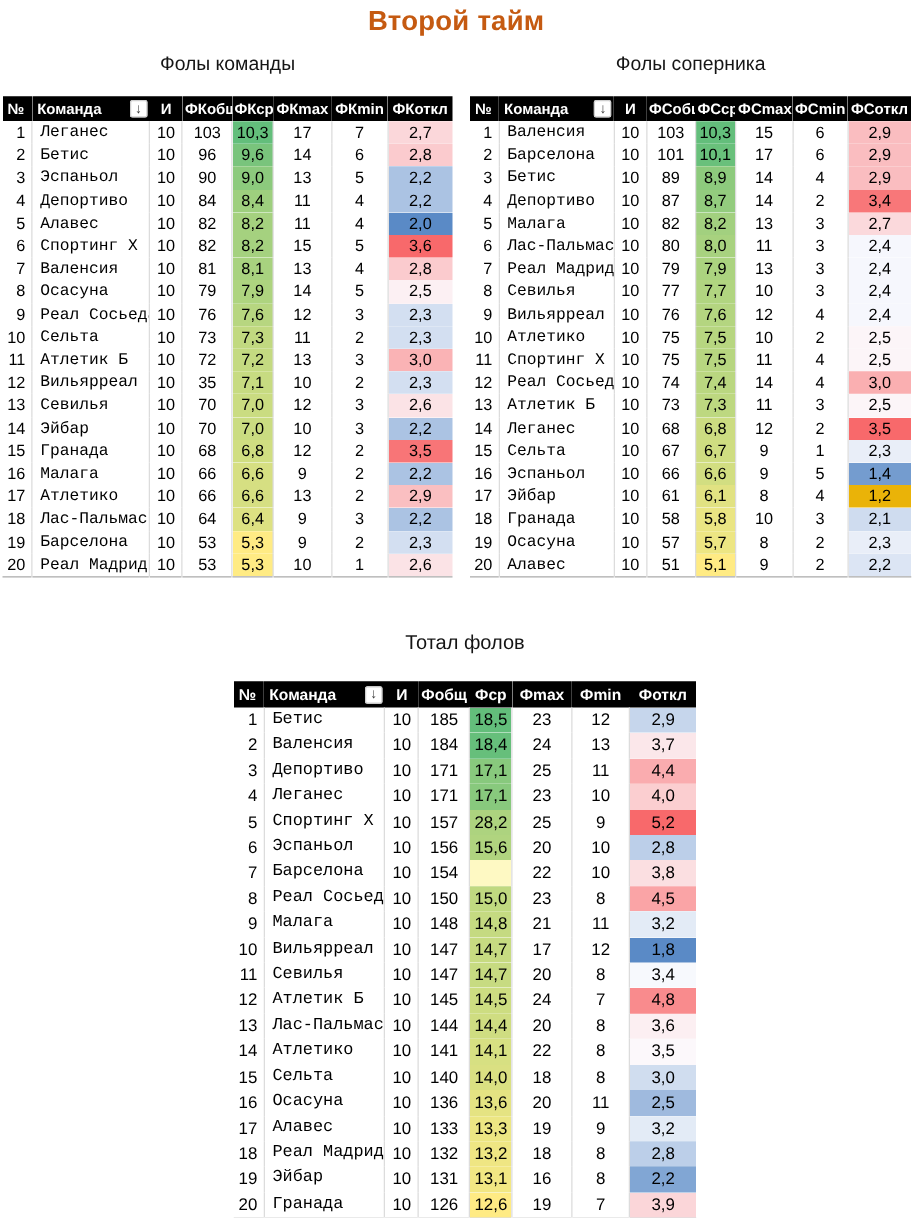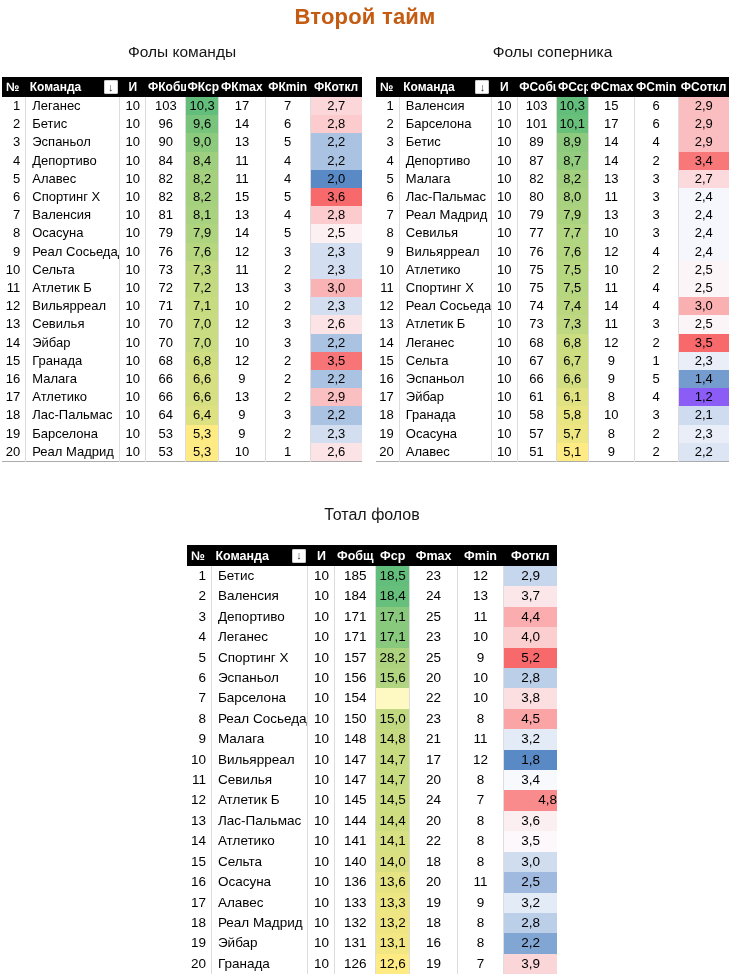--- a/index.html
+++ b/index.html
@@ -45,21 +45,21 @@
     box-shadow:0 0 0 1px #cfcfcf inset;
   }
   .tbl td{
     font-size:13px;padding:0;text-align:center;height:18.2px;line-height:18.2px;
     border-right:1px solid #DCDCDC;white-space:nowrap;overflow:hidden;
     background:#fff;
   }
   #tbl2 td{height:20.4px;line-height:20.4px;font-size:13.5px;}
   .tbl td:last-child{border-right:none;}
   .tbl td.c0{text-align:right;padding-right:5px;}
-  .tbl td.c1{text-align:left;padding-left:6px;}
+  .tbl td.c1{text-align:left;padding-left:6px;font-family:Liberation Mono, monospace;}
 </style>
 </head>
 <body>
 
 <div class="page-title">Второй тайм</div>
 
 <div class="tbl-title" id="t0-title">Фолы команды</div>
 <div class="tbl-title" id="t1-title">Фолы соперника</div>
 <div class="tbl-title" id="t2-title">Тотал фолов</div>
 
@@ -199,21 +199,21 @@
         <td class="c3">72</td>
         <td class="c4" style="background: rgb(196, 218, 129);">7,2</td>
         <td class="c5">13</td>
         <td class="c6">3</td>
         <td class="c7" style="background: rgb(250, 179, 181);">3,0</td>
       </tr>
       <tr>
         <td class="c0">12</td>
         <td class="c1">Вильярреал</td>
         <td class="c2">10</td>
-        <td class="c3">71</td>
+        <td class="c3">35</td>
         <td class="c4" style="background: rgb(199, 219, 129);">7,1</td>
         <td class="c5">10</td>
         <td class="c6">2</td>
         <td class="c7" style="background: rgb(211, 223, 241);">2,3</td>
       </tr>
       <tr>
         <td class="c0">13</td>
         <td class="c1">Севилья</td>
         <td class="c2">10</td>
         <td class="c3">70</td>
@@ -484,21 +484,21 @@
         <td class="c7" style="background: rgb(116, 156, 207);">1,4</td>
       </tr>
       <tr>
         <td class="c0">17</td>
         <td class="c1">Эйбар</td>
         <td class="c2">10</td>
         <td class="c3">61</td>
         <td class="c4" style="background: rgb(225, 226, 130);">6,1</td>
         <td class="c5">8</td>
         <td class="c6">4</td>
-        <td class="c7" style="background: #8b5cf6;">1,2</td>
+        <td class="c7" style="background: #eab308;">1,2</td>
       </tr>
       <tr>
         <td class="c0">18</td>
         <td class="c1">Гранада</td>
         <td class="c2">10</td>
         <td class="c3">58</td>
         <td class="c4" style="background: rgb(234, 229, 131);">5,8</td>
         <td class="c5">10</td>
         <td class="c6">3</td>
         <td class="c7" style="background: rgb(207, 220, 239);">2,1</td>
@@ -665,21 +665,21 @@
         <td class="c7" style="background: rgb(247, 249, 253);">3,4</td>
       </tr>
       <tr>
         <td class="c0">12</td>
         <td class="c1">Атлетик Б</td>
         <td class="c2">10</td>
         <td class="c3">145</td>
         <td class="c4" style="background: rgb(205, 221, 129);">14,5</td>
         <td class="c5">24</td>
         <td class="c6">7</td>
-        <td class="c7" style="background: rgb(249, 139, 141); text-align: right;">4,8</td>
+        <td class="c7" style="background: rgb(249, 139, 141);">4,8</td>
       </tr>
       <tr>
         <td class="c0">13</td>
         <td class="c1">Лас-Пальмас</td>
         <td class="c2">10</td>
         <td class="c3">144</td>
         <td class="c4" style="background: rgb(207, 221, 129);">14,4</td>
         <td class="c5">20</td>
         <td class="c6">8</td>
         <td class="c7" style="background: rgb(252, 239, 242);">3,6</td>

